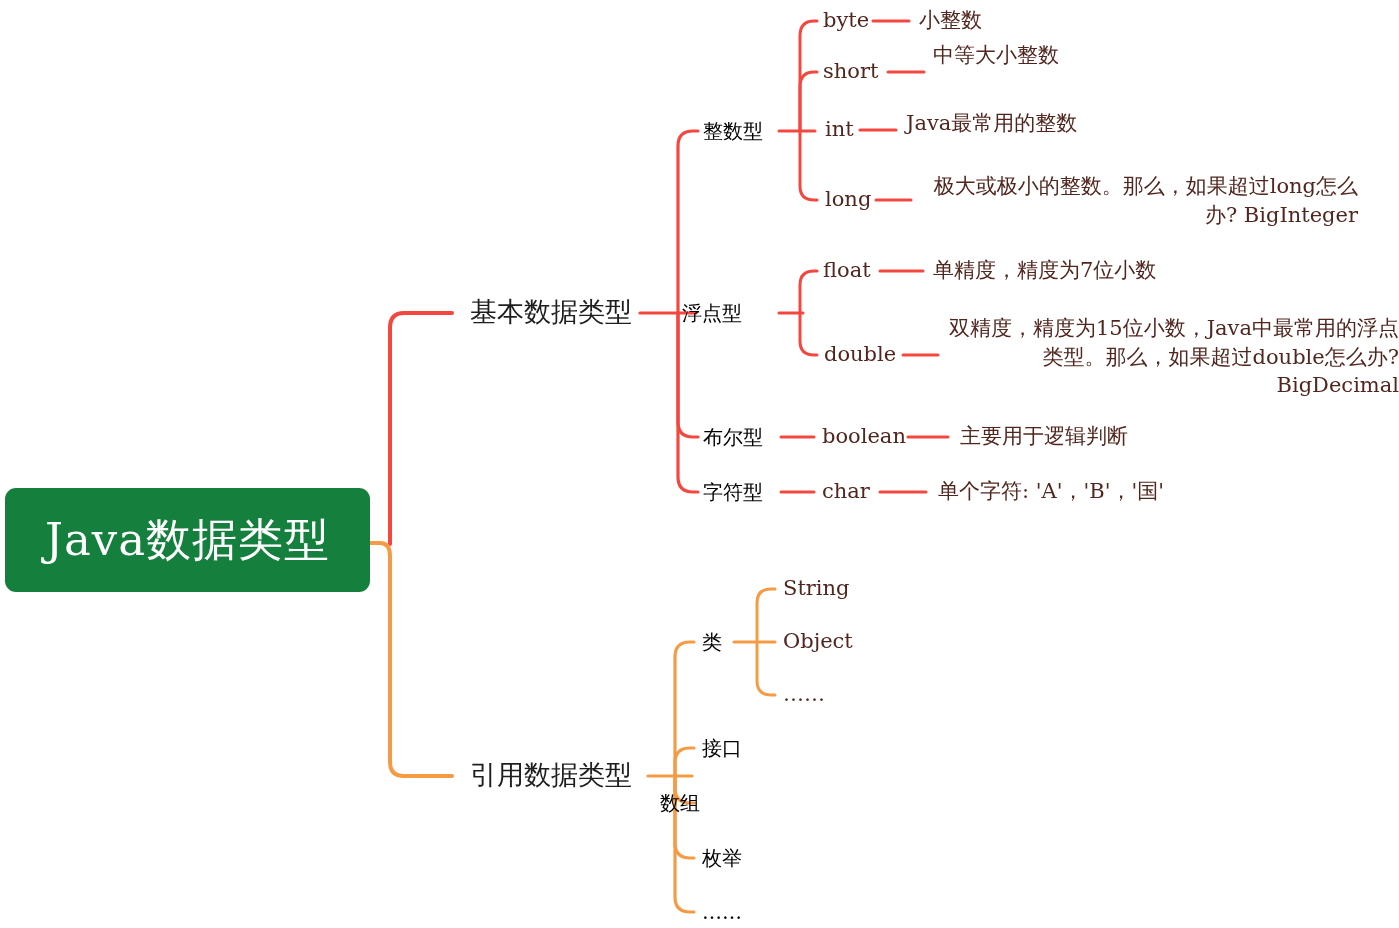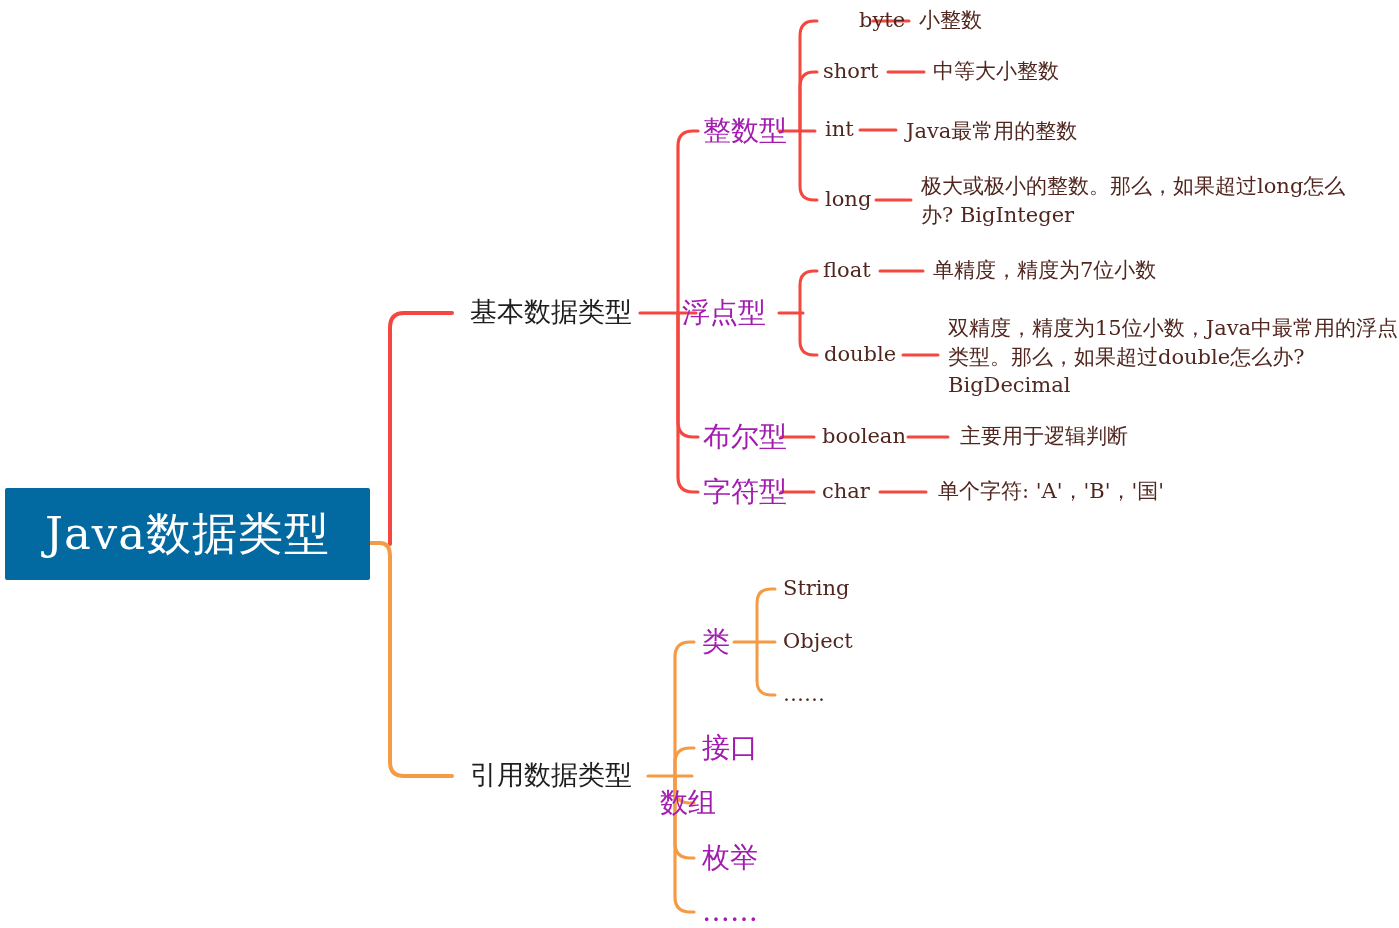--- a/index.html
+++ b/index.html
@@ -11,33 +11,34 @@
     font-family:"DejaVu Serif","Liberation Serif",serif;
   }
   .wires{position:absolute;left:0;top:0;}
   .lbl{
     position:absolute;
     transform:translateY(-52%);
     white-space:nowrap;
     line-height:1.2;
   }
   .f1{font-size:27px;color:#1e1e1e;}
-  .f2{font-size:28px;color:#a21caf;}
+  .f2{font-size:20px;color:#000000;}
   .f3{font-size:21px;color:#51261f;}
   .desc{
     white-space:normal;
     line-height:1.36;
     transform:translateY(-50%);
+    text-align:right;
   }
   .root-box{
     position:absolute;
     left:5px;top:488px;
-    width:365px;height:92px;
-    background:#0369a1;
-    border-radius:2px;
+    width:365px;height:104px;
+    background:#15803d;
+    border-radius:11px;
     display:flex;align-items:center;justify-content:center;
   }
   .root-box span{
     color:#ffffff;
     font-size:45px;
     letter-spacing:1px;
   }
 </style>
 </head>
 <body>
@@ -90,28 +91,28 @@
   </div>
 
   <div class="lbl f1" style="left:470px;top:776px">引用数据类型</div>
   <div class="lbl f1" style="left:470px;top:313px">基本数据类型</div>
 
   <div class="lbl f2" style="left:703px;top:131px">整数型</div>
   <div class="lbl f2" style="left:682px;top:313px">浮点型</div>
   <div class="lbl f2" style="left:703px;top:437px">布尔型</div>
   <div class="lbl f2" style="left:703px;top:492px">字符型</div>
 
-  <div class="lbl f3" style="left:859px;top:21px">byte</div>
+  <div class="lbl f3" style="left:823px;top:21px">byte</div>
   <div class="lbl f3" style="left:823px;top:72px">short</div>
   <div class="lbl f3" style="left:825px;top:130px">int</div>
   <div class="lbl f3" style="left:825px;top:200px">long</div>
 
   <div class="lbl f3" style="left:919px;top:21px">小整数</div>
-  <div class="lbl f3" style="left:933px;top:72px">中等大小整数</div>
-  <div class="lbl f3" style="left:906px;top:132px">Java最常用的整数</div>
+  <div class="lbl f3" style="left:933px;top:56px">中等大小整数</div>
+  <div class="lbl f3" style="left:906px;top:124px">Java最常用的整数</div>
   <div class="lbl f3 desc" style="left:921px;top:201px;width:437px">极大或极小的整数。那么，如果超过long怎么办? BigInteger</div>
 
   <div class="lbl f3" style="left:823px;top:271px">float</div>
   <div class="lbl f3" style="left:824px;top:355px">double</div>
 
   <div class="lbl f3" style="left:933px;top:271px">单精度，精度为7位小数</div>
   <div class="lbl f3 desc" style="left:948px;top:357px;width:451px">双精度，精度为15位小数，Java中最常用的浮点类型。那么，如果超过double怎么办? BigDecimal</div>
 
   <div class="lbl f3" style="left:822px;top:437px">boolean</div>
   <div class="lbl f3" style="left:960px;top:437px">主要用于逻辑判断</div>

